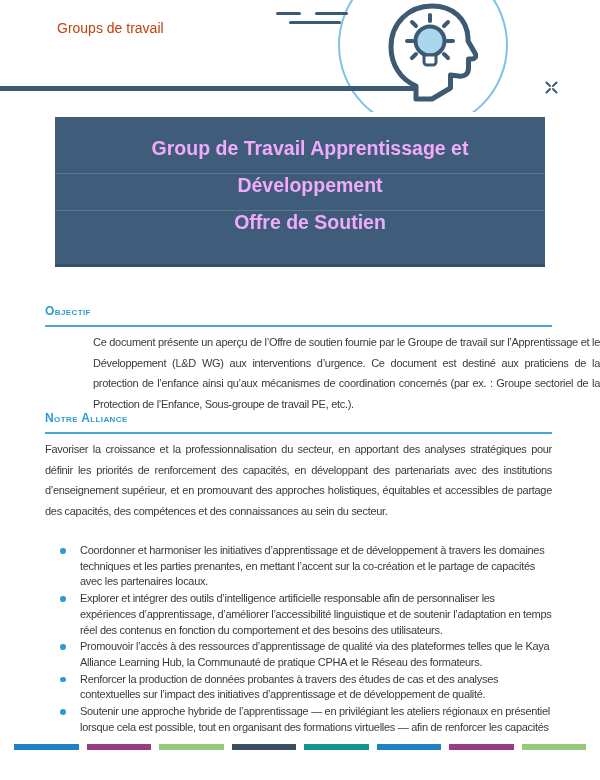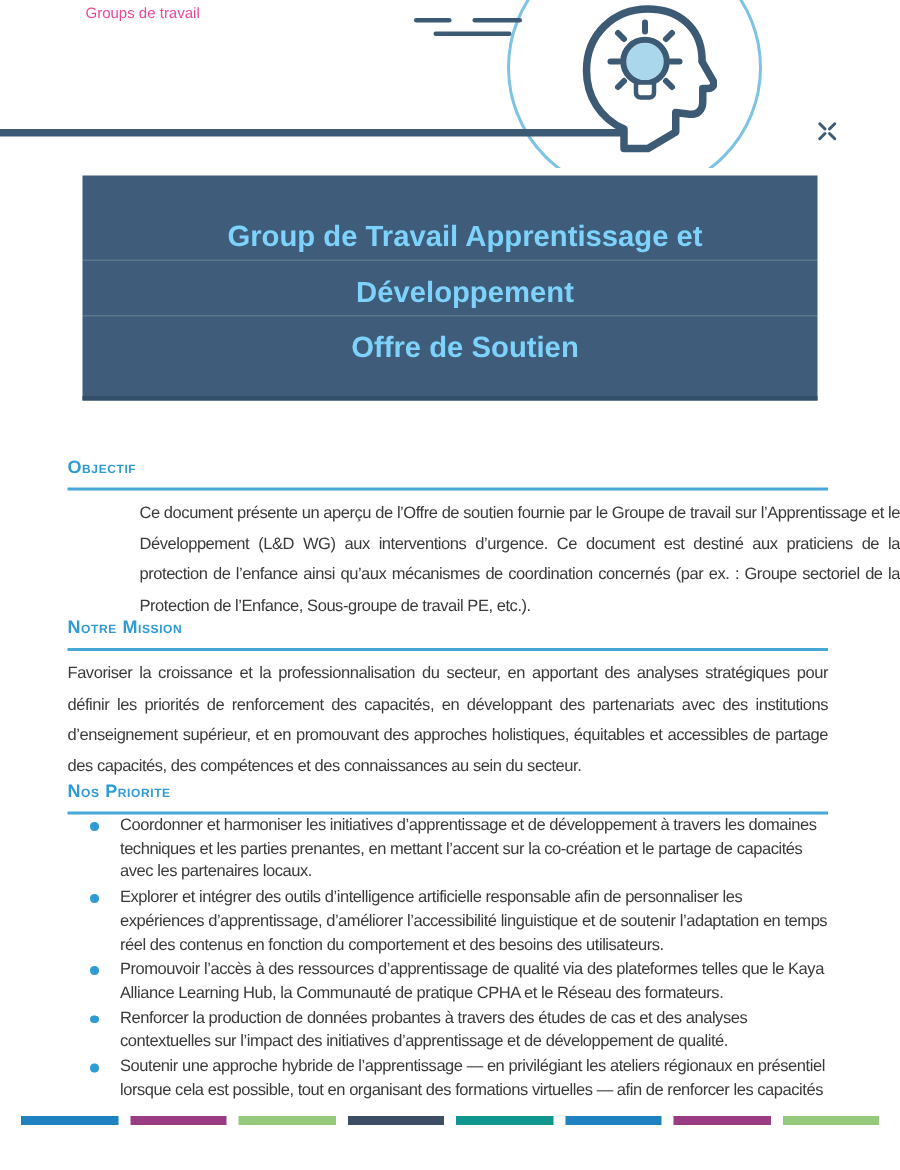--- a/index.html
+++ b/index.html
@@ -9,38 +9,38 @@
     background:#ffffff; font-family:"Liberation Sans", sans-serif;
   }
 
   
   .header { position:absolute; left:0; top:0; width:600px; height:112px; overflow:hidden; }
   .stripes { position:absolute; display:flex; flex-direction:column; gap:3.4px; z-index:1; }
   .stripes-left  { left:0;   top:19; width:44; }
   .stripes-right { left:442; top:19; width:158; }
   .stripe { height:5px; }
   .stripe.tall { height:6px; }
-  .eyebrow { position:absolute; left:57; top:4px; left:57px; font-size:10px; color:#ec4899; z-index:2; }
+  .eyebrow { position:absolute; left:57; top:20px; left:57px; font-size:14px; color:#c2410c; z-index:2; }
   .wordmark { position:absolute; left:56px; top:27px; font-size:22px; font-weight:bold;
               line-height:20.5px; letter-spacing:-0.3px; color:#3a5673; z-index:2; }
   .dash { position:absolute; height:3px; background:#3c5a74; border-radius:2px; z-index:2; }
   .dash-a { left:276px; top:12px; width:25px; }
   .dash-b { left:315px; top:12px; width:33px; }
   .dash-c { left:289px; top:21px; width:52px; }
   .arc { position:absolute; left:338px; top:-40px; width:170px; height:170px;
          border:2.5px solid #7ec2e4; border-radius:50%; z-index:0; }
   .head-rule { position:absolute; left:0; top:86px; width:415px; height:4.5px; background:#3c5a74; z-index:1; }
   .head-svg { position:absolute; left:386px; top:1px; z-index:3; }
   .collapse { position:absolute; left:545px; top:81px; z-index:4; cursor:pointer; }
 
   
   .banner { position:absolute; left:55px; top:117px; width:490px; height:150px;
             background:#3f5d7a; border-bottom:3px solid #33506b; z-index:5; }
   .banner-row-line { position:absolute; left:0; right:0; height:1px; background:rgba(255,255,255,0.16); }
-  .banner-title { position:relative; padding-top:23px; text-align:center; color:#7dd3fc;
+  .banner-title { position:relative; padding-top:13px; text-align:center; color:#f0abfc;
                   font-size:19.5px; font-weight:bold; line-height:37px;margin-left:20px; }
 
   
   .abs { position:absolute; left:45px; width:507px; }
   .sec-heading { color:#2f9bd3; font-size:12px; line-height:22px; font-variant:small-caps;
                  letter-spacing:0.4px; border-bottom:2px solid #46a7d8; padding-bottom:3px; }
   .body-text { font-size:11px; letter-spacing:-0.3px; color:#3a3a3a; }
   .para { line-height:20.6px; text-align:justify; }
   .sec1-h { top:300px; } .sec1-p { top:332px;margin-left:48px; }
   .sec2-h { top:407px; } .sec2-p { top:439px; }
@@ -124,24 +124,23 @@
     <div class="banner-title">
       <div>Group de Travail Apprentissage et</div>
       <div>Développement</div>
       <div>Offre de Soutien</div>
     </div>
   </div>
 
   <h2 class="abs sec-heading sec1-h">Objectif</h2>
   <p class="abs body-text para sec1-p">Ce document présente un aperçu de l’Offre de soutien fournie par le Groupe de travail sur l’Apprentissage et le Développement (L&amp;D WG) aux interventions d’urgence.  Ce document est destiné aux praticiens de la protection de l’enfance ainsi qu’aux mécanismes de coordination concernés (par ex. : Groupe sectoriel de la Protection de l’Enfance, Sous-groupe de travail PE, etc.).</p>
 
-  <h2 class="abs sec-heading sec2-h">Notre Mission</h2>
+  <h2 class="abs sec-heading sec2-h">Notre Alliance</h2>
   <p class="abs body-text para sec2-p">Favoriser la croissance et la professionnalisation du secteur, en apportant des analyses stratégiques pour définir les priorités de renforcement des capacités, en développant des partenariats avec des institutions d’enseignement supérieur, et en promouvant des approches holistiques, équitables et accessibles de partage des capacités, des compétences et des connaissances au sein du secteur.</p>
 
-  <h2 class="abs sec-heading sec3-h">Nos Priorite</h2>
   <ul class="abs body-text bullets">
     <li>Coordonner et harmoniser les initiatives d’apprentissage et de développement à travers les domaines techniques et les parties prenantes, en mettant l’accent sur la co-création et le partage de capacités avec les partenaires locaux.</li>
     <li>Explorer et intégrer des outils d’intelligence artificielle responsable afin de personnaliser les expériences d’apprentissage, d’améliorer l’accessibilité linguistique et de soutenir l’adaptation en temps réel des contenus en fonction du comportement et des besoins des utilisateurs.</li>
     <li>Promouvoir l’accès à des ressources d’apprentissage de qualité via des plateformes telles que le Kaya Alliance Learning Hub, la Communauté de pratique CPHA et le Réseau des formateurs.</li>
     <li>Renforcer la production de données probantes à travers des études de cas et des analyses contextuelles sur l’impact des initiatives d’apprentissage et de développement de qualité.</li>
     <li>Soutenir une approche hybride de l’apprentissage — en privilégiant les ateliers régionaux en présentiel lorsque cela est possible, tout en organisant des formations virtuelles — afin de renforcer les capacités</li>
   </ul>
 
   <div class="footer">
     <div class="seg" style="background: rgb(31, 130, 192);"></div>

